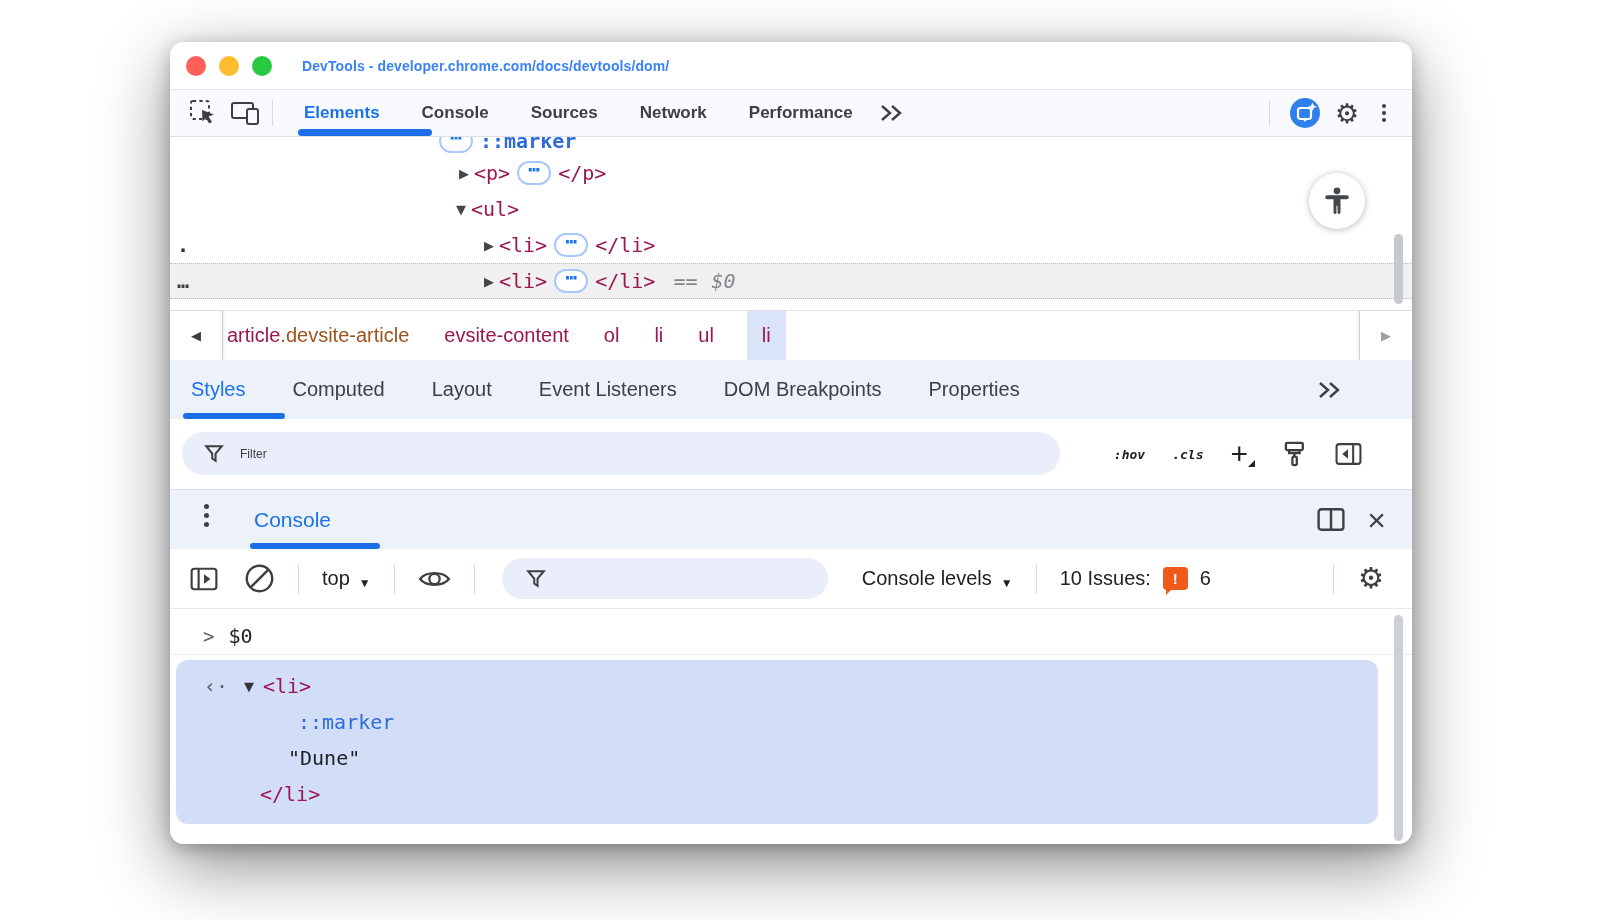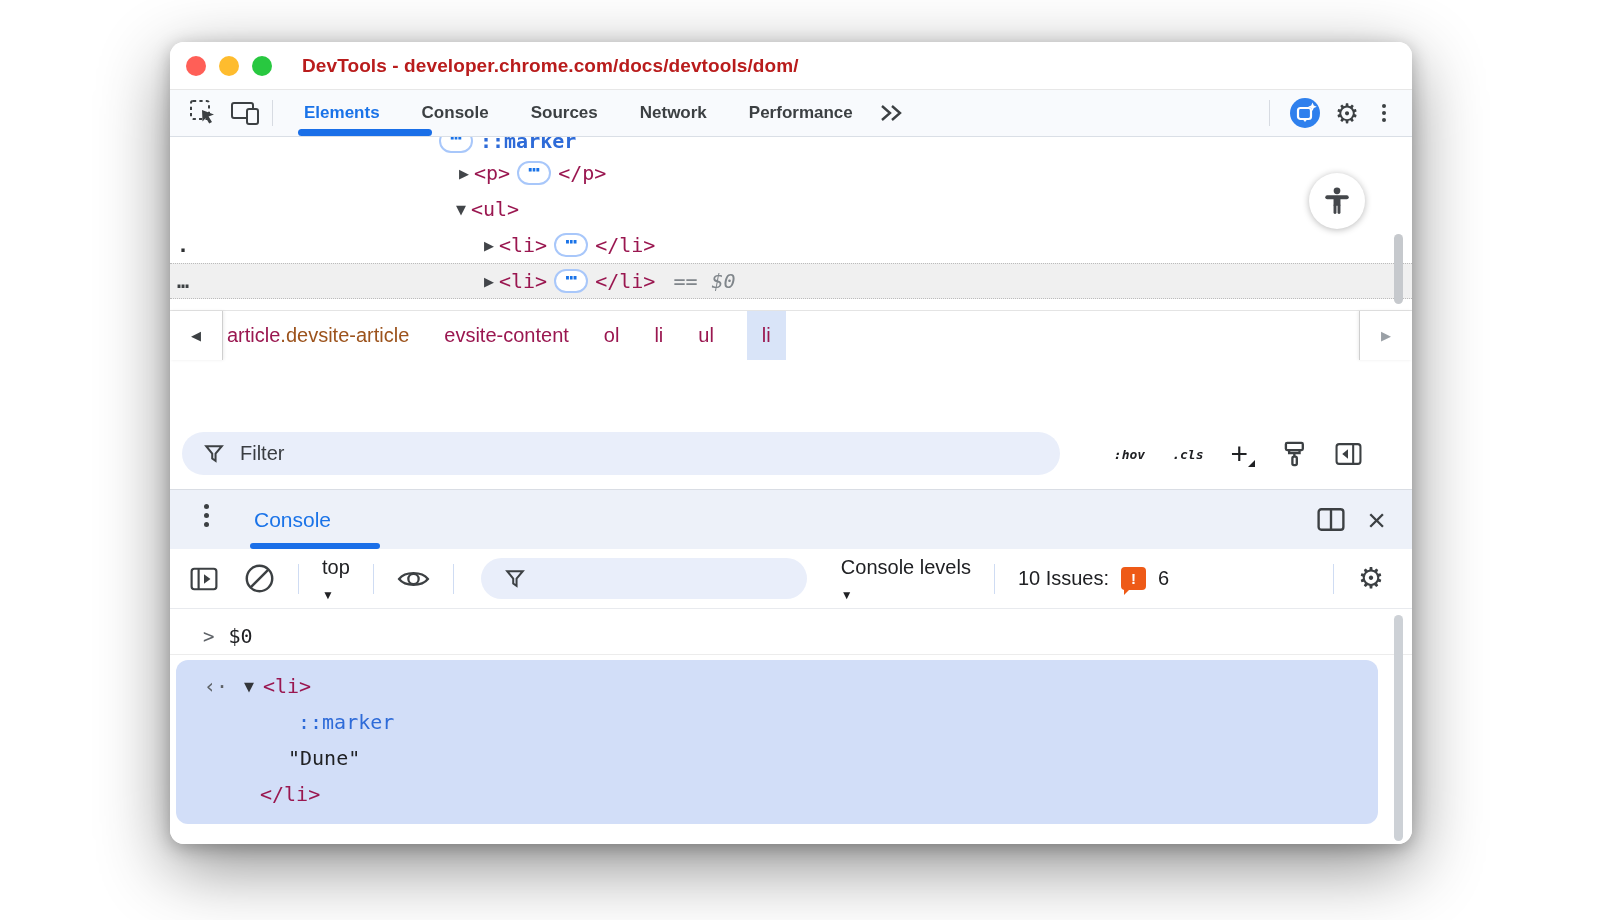--- a/index.html
+++ b/index.html
@@ -11,21 +11,21 @@
   .win { position:absolute; left:170px; top:42px; width:1242px; height:802px;
          background:#fff; border-radius:14px; overflow:hidden;
          box-shadow:0 22px 70px rgba(0,0,0,.45), 0 4px 18px rgba(0,0,0,.25); }
 
   
   .titlebar { position:absolute; left:0; top:0; right:0; height:48px; background:#fff;
               border-bottom:1px solid #e7e7e7; display:flex; align-items:center; padding-left:16px; }
   .lights { display:flex; gap:13px; align-items:center; }
   .light { width:20px; height:20px; border-radius:50%; }
   .light.red{ background:#ff5f57; } .light.yellow{ background:#febc2e; } .light.green{ background:#28c840; }
-  .title { margin-left:30px; font-size:19px; font-weight:bold; color:#b91c1c; letter-spacing:.1px; }
+  .title { margin-left:30px; font-size:14px; font-weight:bold; color:#3b82f6; letter-spacing:.1px; }
 
   
   .toolbar { position:absolute; left:0; top:48px; right:0; height:47px; background:#f8fafd;
              border-bottom:1px solid #dadfe6; display:flex; align-items:center; padding:0 16px; }
   .tb-icon { display:flex; align-items:center; justify-content:center; width:34px; height:34px; color:#3c4043; }
   .v-div { width:1px; height:26px; background:#d7dbe2; margin:0 10px; }
   .tabs { display:flex; align-items:center; height:100%; }
   .tab { padding:0 21px; font-size:17px; color:#3c4043; height:100%; display:flex; align-items:center;font-weight:bold; }
   .tab.active { color:#1a73e8; }
   .el-underline { position:absolute; left:128px; bottom:0; width:134px; height:7px; background:#1a6fe8; border-radius:4px; }
@@ -72,21 +72,21 @@
   .styletabs { position:absolute; left:0; top:318px; right:0; height:59px; background:#edf1f9;
                display:flex; align-items:center; gap:47px; padding-left:21px; font-size:20px; color:#3c4043; }
   .stab.active { color:#1a73e8; }
   .styles-underline { position:absolute; left:13px; bottom:0; width:102px; height:6px; background:#1a6fe8; border-radius:3px; }
   .styletabs .chev { position:absolute; right:70px; top:50%; transform:translateY(-50%); color:#3c4043; }
 
   
   .filterrow { position:absolute; left:0; top:377px; right:0; height:70px; background:#fff; }
   .filter-pill { position:absolute; left:12px; top:13px; width:878px; height:43px; background:#e9eefa;
                  border-radius:22px; display:flex; align-items:center; padding-left:22px; gap:16px; }
-  .filter-pill input { border:none; outline:none; background:transparent; font-size:20px; color:#202124; width:600px;
+  .filter-pill input { border:none; outline:none; background:transparent; font-size:12px; color:#202124; width:600px;
                        font-family:"Liberation Sans","DejaVu Sans",sans-serif; }
   .filter-pill input::placeholder { color:#3a3d42; opacity:1; }
   .filter-right { position:absolute; right:50px; top:0; height:100%; display:flex; align-items:center; gap:27px; }
   .tok { font-family:"DejaVu Sans Mono",monospace; font-size:13px; color:#202124; font-weight:bold;font-style:italic; }
   .plusbtn { position:relative; font-size:30px; color:#202124; font-weight:normal; line-height:1; padding-right:7px; }
   .plusbtn::after { content:""; position:absolute; right:0; bottom:2px; border-left:7px solid transparent; border-bottom:7px solid #202124; }
 
   
   .cheader { position:absolute; left:0; top:447px; right:0; height:60px; background:#edf1f9;
              border-top:1px solid #d9dde4; }
@@ -95,21 +95,21 @@
   .ctab { position:absolute; left:84px; top:0; height:100%; display:flex; align-items:center;
           font-size:21px; color:#1a73e8; }
   .c-underline { position:absolute; left:80px; bottom:0; width:130px; height:6px; background:#1a6fe8; border-radius:3px; }
   .cheader-right { position:absolute; right:26px; top:0; height:100%; display:flex; align-items:center; gap:22px; }
   .glyph-close { font-size:32px; color:#3c4043; line-height:1; }
 
   
   .ctoolbar { position:absolute; left:0; top:507px; right:0; height:60px; background:#fff;
               border-bottom:1px solid #e8eaee; display:flex; align-items:center; padding-left:20px; }
   .ct-div { width:1px; height:30px; background:#cfdcf3; margin:0 23px; }
-  .dropdown { display:flex; align-items:flex-start; gap:9px; font-size:20px; color:#202124;flex-direction:column; }
+  .dropdown { display:flex; align-items:flex-end; gap:9px; font-size:20px; color:#202124; }
   .dd-caret { font-size:12px; color:#202124; }
   .console-pill { width:326px; height:41px; background:#e9eefa; border-radius:21px; display:flex;
                   align-items:center; padding-left:24px; gap:14px; margin-left:4px; }
   .console-pill input { border:none; outline:none; background:transparent; width:230px; font-size:19px; }
   .issues { display:flex; align-items:center; gap:12px; font-size:20px; color:#202124;text-align:center; }
   .issue-badge { position:relative; width:25px; height:23px; background:#ee5a17; border-radius:4px;
                  color:#fff; font-weight:bold; font-size:15px; display:flex; align-items:center;
                  justify-content:center; }
   .issue-badge::after { content:""; position:absolute; left:3px; bottom:-5px;
                         border:5px solid transparent; border-top-color:#ee5a17; border-left-color:#ee5a17; }
@@ -273,20 +273,35 @@
         <span class="crumb">
           <span class="ctag">ul</span>
         </span>
         <span class="crumb sel">
           <span class="ctag">li</span>
         </span>
       </div>
       <span class="crumb-btn right">▶</span>
     </div>
 
+    <div class="styletabs">
+      <span class="stab active">Styles</span>
+      <span class="stab">Computed</span>
+      <span class="stab">Layout</span>
+      <span class="stab">Event Listeners</span>
+      <span class="stab">DOM Breakpoints</span>
+      <span class="stab">Properties</span>
+      <span class="chev">
+        <svg width="26" height="22" viewBox="0 0 26 22" fill="none" stroke="#3c4043" stroke-width="2.4">
+          <polyline points="4,4 12,11 4,18"></polyline>
+            <polyline points="14,4 22,11 14,18"></polyline>
+        </svg>
+      </span>
+      <span class="styles-underline"></span>
+    </div>
 
     <div class="filterrow">
       <div class="filter-pill">
         <svg width="20" height="20" viewBox="0 0 18 18" fill="none" stroke="#3c4043" stroke-width="1.8">
           <path d="M2 2 h14 l-5.6 6.6 v6.6 l-3 -2.2 v-4.4 Z"></path>
         </svg>
         <input type="text" placeholder="Filter" style="">
       </div>
       <div class="filter-right">
         <span class="tok">:hov</span>

